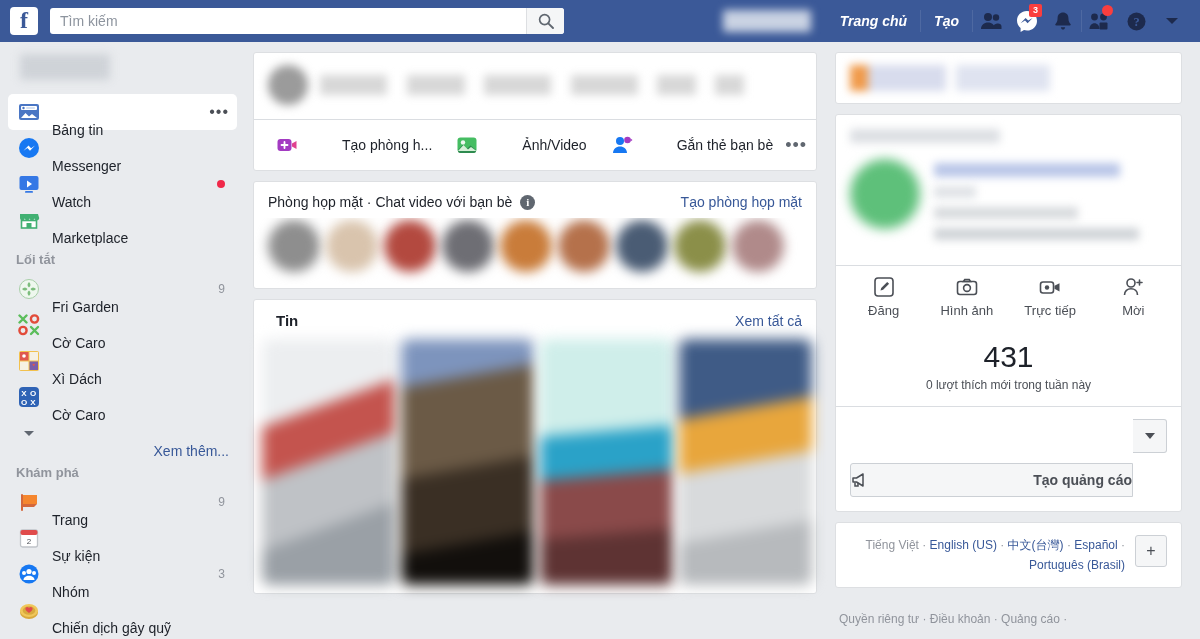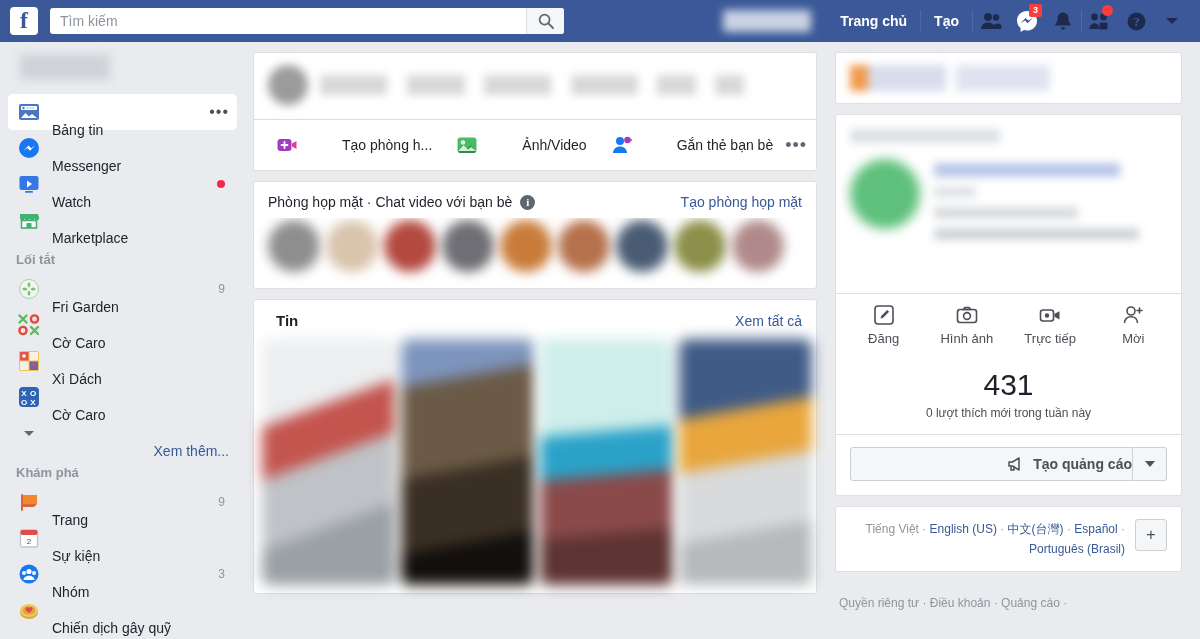--- a/index.html
+++ b/index.html
@@ -61,20 +61,21 @@
     width: 88px; height: 22px;
     background: #c9d2e3;
     border-radius: 2px;
     filter: blur(4px);
     margin-right: 16px;
   }
   .nav-link {
     color: #fff; font-size: 14px; font-weight: bold;
     padding: 0 13px; line-height: 42px; cursor: pointer;
     white-space: nowrap;
+    font-style: italic;
   }
   .nav-sep { width: 1px; height: 22px; background: #4e69a2; }
   .nav-icon {
     width: 36px; height: 42px;
     display: flex; align-items: center; justify-content: center;
     position: relative; cursor: pointer;
   }
   .badge {
     position: absolute; top: 4px; right: 3px;
     background: #fa3e3e; color: #fff;
@@ -242,21 +243,20 @@
   #pg-body { display: flex; padding: 16px 14px 16px 14px; }
   #pg-avatar {
     width: 70px; height: 70px; border-radius: 50%;
     background: #5ec07a; filter: blur(6px); flex: none;
   }
   #pg-lines { margin-left: 14px; flex: 1; padding-top: 4px; }
   .pg-line { height: 12px; border-radius: 2px; filter: blur(4px); margin-bottom: 9px; }
   #pg-actions {
     display: flex; border-top: 1px solid #dadde1;
     padding: 10px 6px 8px 6px;
-    margin-top: 28px;
   }
   .pg-action {
     flex: 1; display: flex; flex-direction: column;
     align-items: center; gap: 5px; cursor: pointer;
   }
   .pg-action-label { font-size: 13px; color: #4b4f56; }
 
   #tabs { display: flex; margin: 0 14px; border: 1px solid #dddfe2; border-radius: 3px; overflow: hidden; }
   .tab {
     flex: 1; text-align: center; font-size: 13px;
@@ -270,23 +270,24 @@
   #stat-sub { text-align: center; font-size: 12px; color: #4b4f56; padding-bottom: 14px; }
   #promo-row {
     display: flex; align-items: stretch;
     border-top: 1px solid #dadde1;
     padding: 12px 14px 14px 14px;
   }
   #promo-btn {
     flex: 1; height: 34px;
     background: #f5f6f7; border: 1px solid #ccd0d5;
     border-radius: 3px 0 0 3px;
-    display: flex; align-items: center; justify-content: flex-end;
+    display: flex; align-items: center; justify-content: space-between;
     gap: 8px; font-size: 14px; font-weight: bold; color: #4b4f56;
     cursor: pointer;
+    margin-top: 44px;
   }
   #promo-caret {
     width: 34px; height: 34px;
     background: #f5f6f7; border: 1px solid #ccd0d5; border-left: 0;
     border-radius: 0 3px 3px 0;
     display: flex; align-items: center; justify-content: center;
     cursor: pointer;
   }
   .caret-dn {
     width: 0; height: 0;

